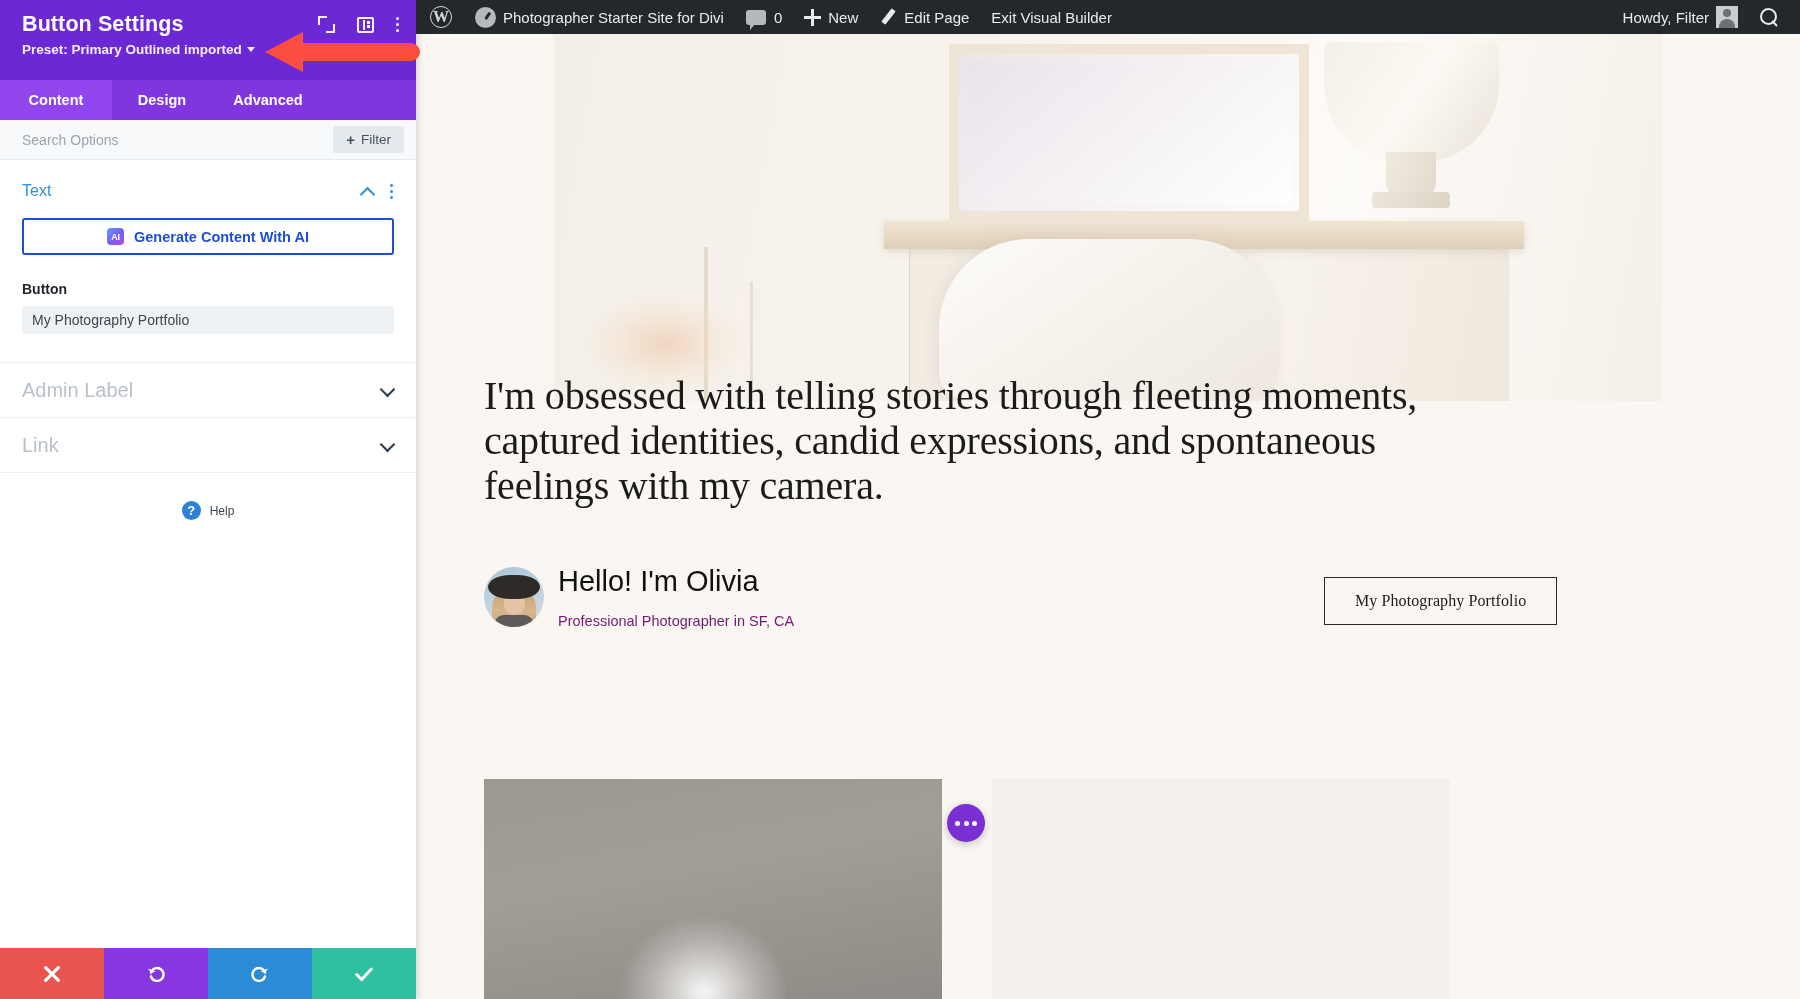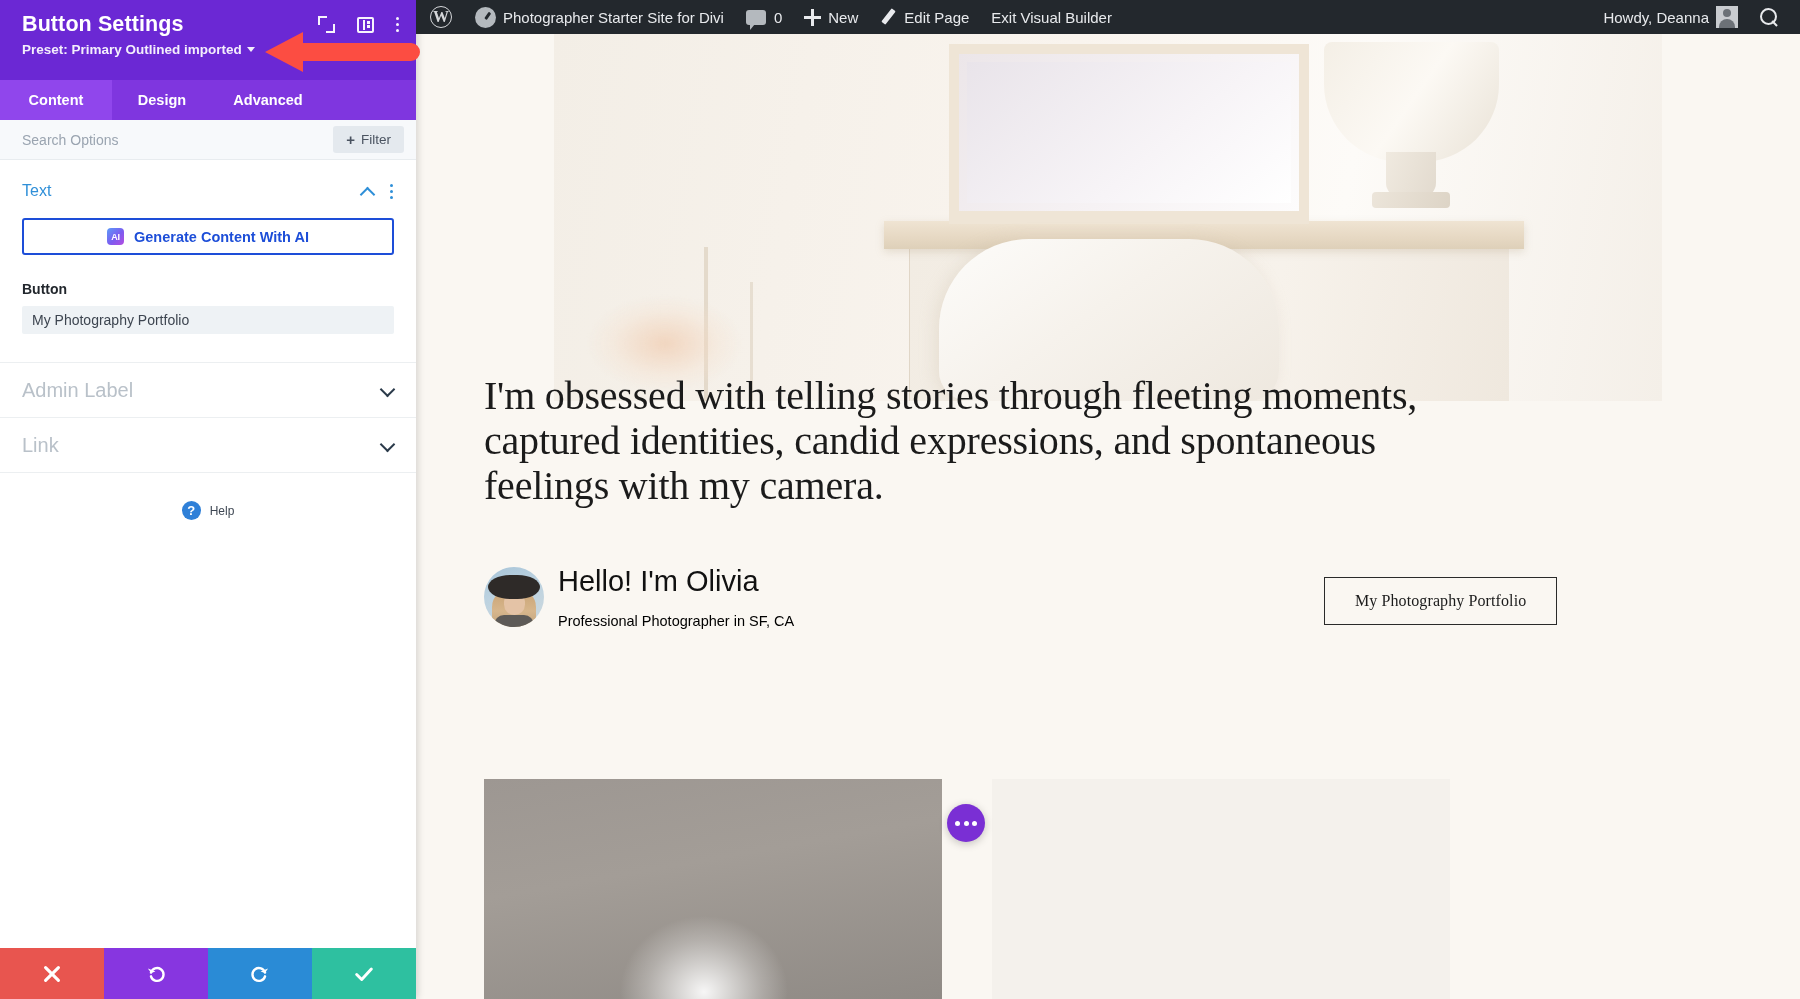--- a/index.html
+++ b/index.html
@@ -204,21 +204,21 @@
     position:absolute; left:10px; top:48px; width:40px; height:16px;
     border-radius: 10px 10px 0 0; background:#5d5a57;
   }
   .author-name {
     position:absolute; left:74px; top:-3px;
     font-family: Liberation Sans, sans-serif;
     font-size: 29px; color: #111; line-height: 1.2;
   }
   .author-role {
     position:absolute; left:74px; top:46px;
-    font-size: 14.5px; color: #000000;
+    font-size: 14.5px; color: #701a75;
   }
   .portfolio-btn {
     position:absolute; left: 840px; top: 10px;
     padding: 14px 30px;
     border: 1.5px solid #2a2a2a;
     background: transparent;
     font-family: "Liberation Serif","DejaVu Serif", serif;
     font-size: 16px; color: #1b1b1b; cursor: pointer;
     letter-spacing: 0.1px;
   }
@@ -470,21 +470,21 @@
       <div class="wp-ab-item">
         <span class="wp-pencil-icon"></span>
         <span>Edit Page</span>
       </div>
       <div class="wp-ab-item">
         <span>Exit Visual Builder</span>
       </div>
     </div>
     <div class="wp-ab-right">
       <div class="wp-ab-item">
-        <span>Howdy, Deanna</span>
+        <span>Howdy, Filter</span>
         <span class="wp-avatar-sq"></span>
       </div>
       <div class="wp-ab-item">
         <span class="wp-search-icon"></span>
       </div>
     </div>
   </div>
 
   <div class="main-canvas">
 

